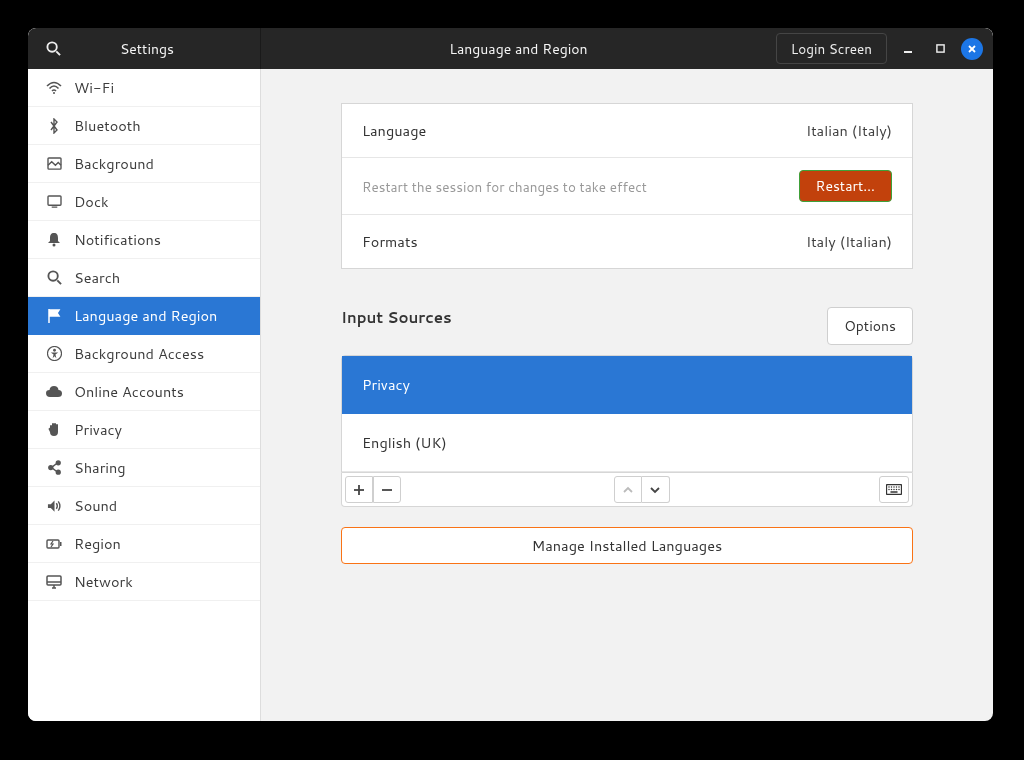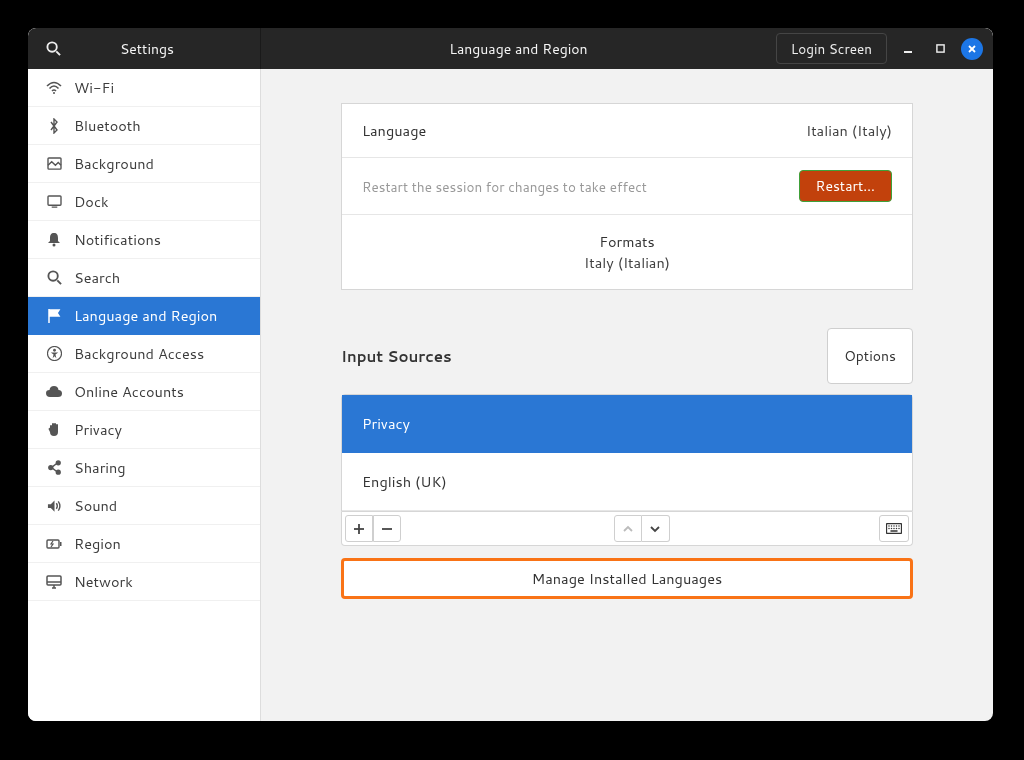--- a/index.html
+++ b/index.html
@@ -121,21 +121,21 @@
     border-radius: 0;
   }
   .row {
     display: flex;
     align-items: center;
     justify-content: space-between;
     padding: 16px 20px;
     font-size: 14.5px;
     border-bottom: 1px solid #e6e6e6;
   }
-  .row:last-child { border-bottom: none; flex-direction: column; }
+  .row:last-child { border-bottom: none; }
   .row .label { color: #333; }
   .row .value { color: #404040; }
   .restart-row {
     display: flex;
     align-items: center;
     justify-content: space-between;
     padding: 12px 20px;
     border-bottom: 1px solid #e6e6e6;
   }
   .restart-text {
@@ -145,35 +145,35 @@
   .restart-btn {
     background: #c2410c;
     color: #fff;
     border: 1px solid #3fa039;
     border-radius: 4px;
     padding: 5px 16px;
     font-size: 14px;
   }
   .section-header {
     display: flex;
-    align-items: center;
+    align-items: flex-start;
     justify-content: space-between;
     margin-top: 38px;
     margin-bottom: 10px;
   }
   .section-title {
     font-weight: 700;
     font-size: 15px;
     color: #333;
   }
   .options-btn {
     background: #fff;
     border: 1px solid #cfcfcf;
     border-radius: 4px;
-    padding: 17px 16px;
+    padding: 8px 16px;
     font-size: 14px;
     color: #333;
   }
   .input-list {
     background: #fff;
     border: 1px solid #d6d6d6;
     border-radius: 4px;
     border-bottom-left-radius: 0;
     border-bottom-right-radius: 0;
   }
@@ -218,27 +218,27 @@
     display: flex; align-items: center; justify-content: center;
     border: 1px solid #cfcfcf;
     margin: 3px 3px 3px 0;
     border-radius: 3px;
     background: #fff;
   }
   .manage-btn {
     display: block;
     width: 100%;
     background: #fff;
-    border: 3px solid #f97316;
+    border: 1px solid #f97316;
     border-radius: 4px;
     padding: 7px 0;
     font-size: 14.5px;
     color: #333;
     text-align: center;
-    margin-top: 12px;
+    margin-top: 20px;
   }
   .tb-btn.disabled { color: #bbb; }
   svg { display:block; }
 </style>
 </head>
 <body>
 
 <div class="window">
 
   <div class="headerbar">

